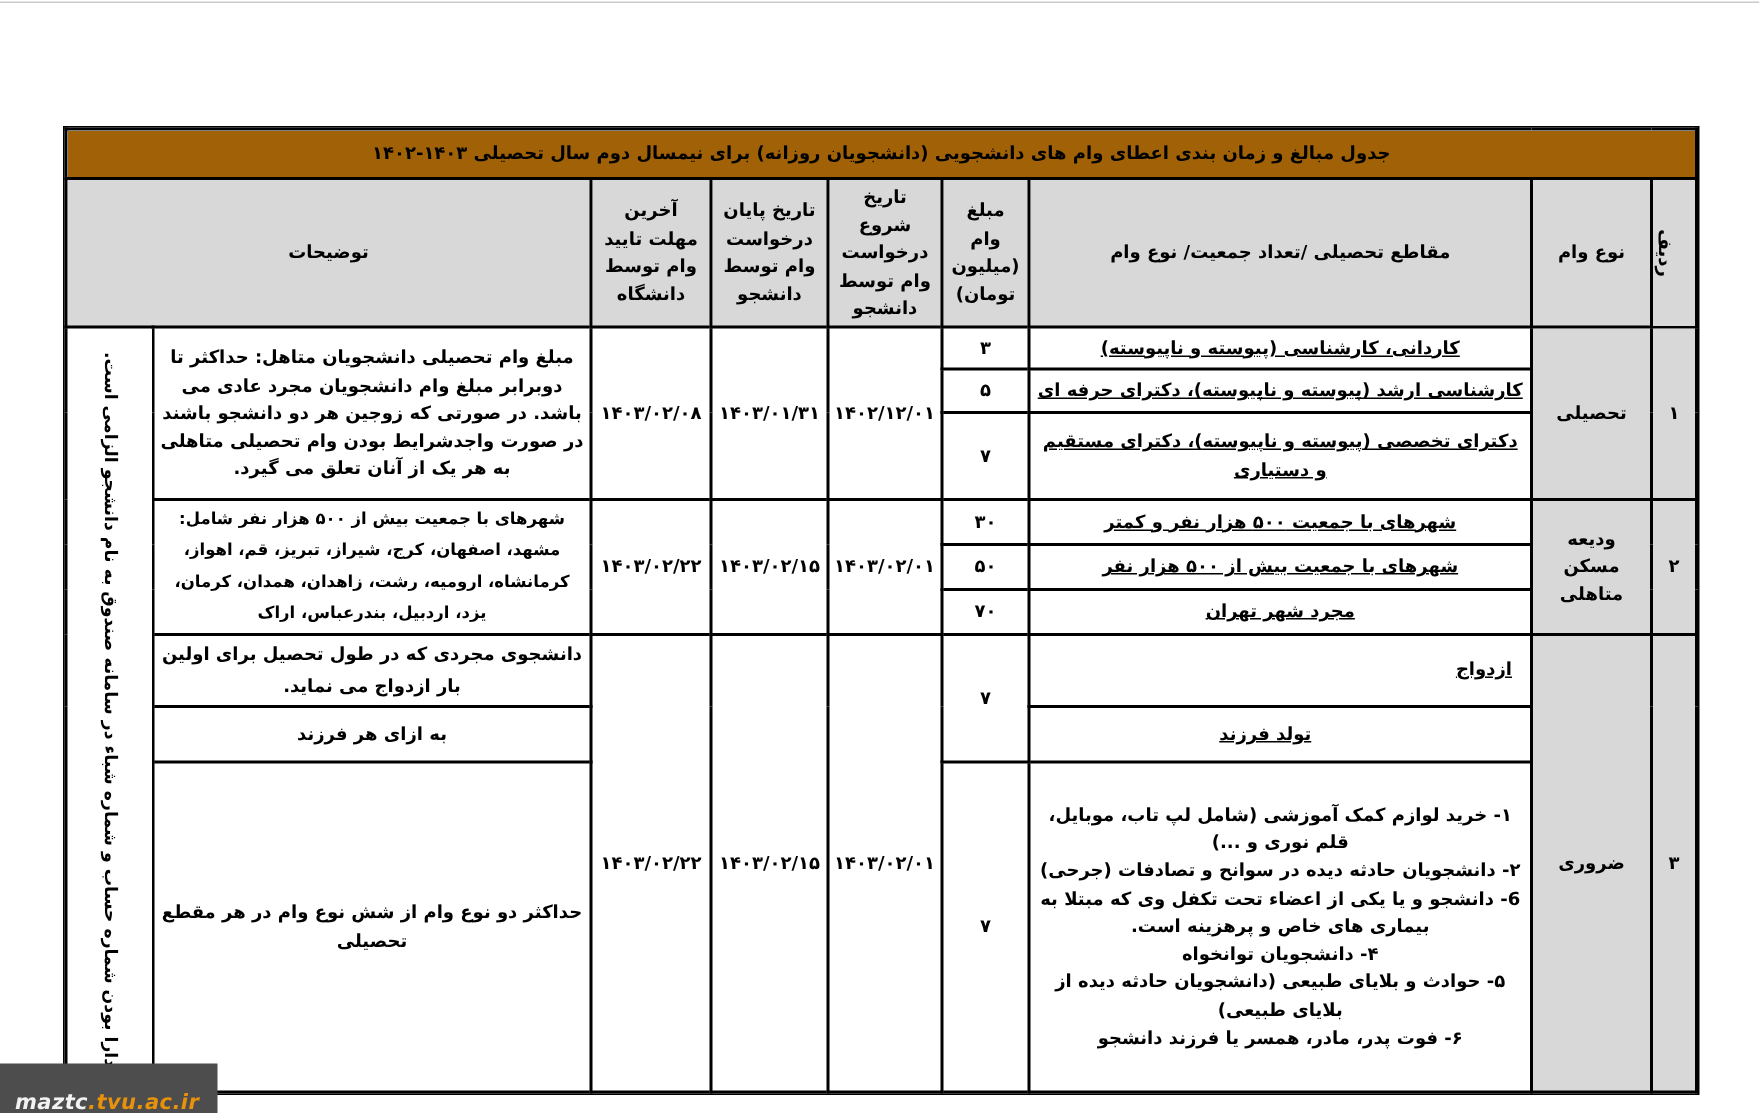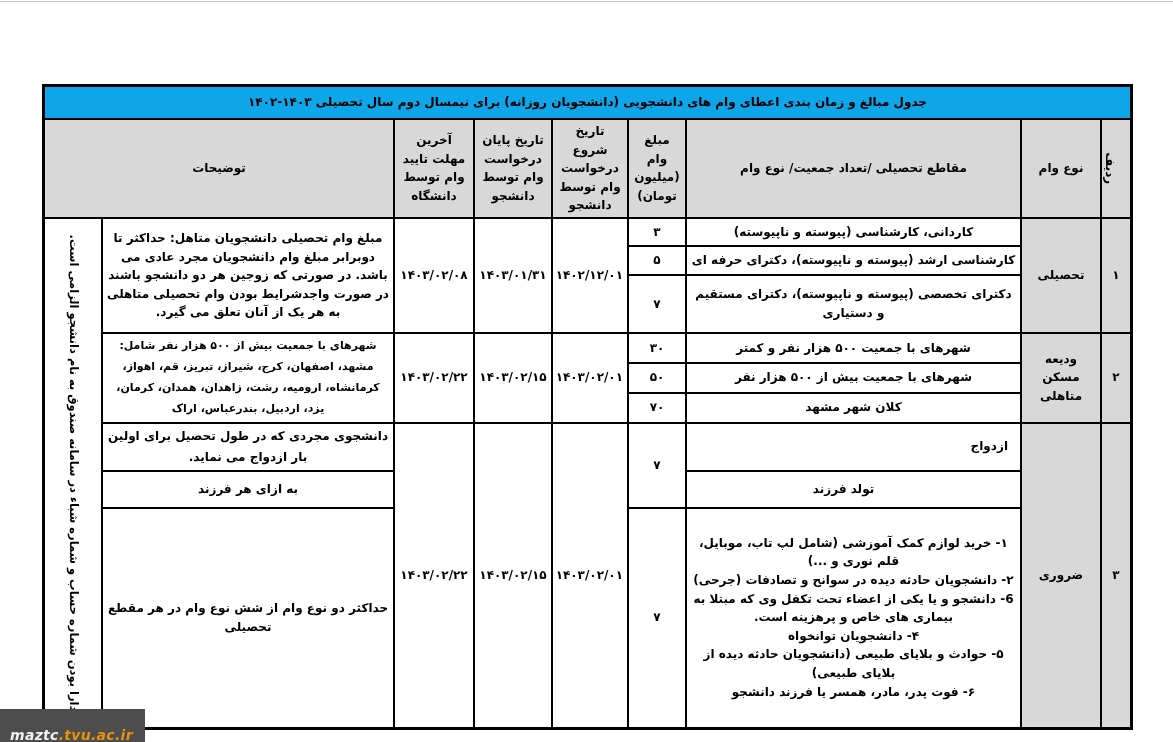--- a/index.html
+++ b/index.html
@@ -33,29 +33,29 @@
     color: #000;
     text-align: center;
     vertical-align: middle;
     padding: 2px 4px;
     font-size: 12px;
     line-height: 1.55;
     overflow: hidden;
   }
   .title-cell {
     font-size: 16px;
-    background: #0ea5e9;
+    background: #a16207;
     padding: 4px 6px;
   }
   th.hdr, td.gray { background: #d8d8d8; }
   th.hdr { padding: 4px 5px; }
 
   td.date-cell { font-size: 12px; letter-spacing: 0px; }
   td.note-cell { font-size: 11.5px; line-height: 2.0; padding: 4px 10px; }
-  td.maq-cell  { font-size: 12px; }
+  td.maq-cell  { font-size: 12px; text-decoration: underline; }
   td.list-cell {
     text-align: right;
     padding: 6px 10px 6px 6px;
     font-size: 12px;
     line-height: 2.05;
   }
 
   
   td.bb1 { border-bottom-width: 1px; }
   td.bt1 { border-top-width: 1px; }
@@ -159,21 +159,21 @@
     <td rowspan="3" class="date-cell">۱۴۰۳/۰۲/۰۱</td>
     <td rowspan="3" class="date-cell">۱۴۰۳/۰۲/۱۵</td>
     <td rowspan="3" class="date-cell">۱۴۰۳/۰۲/۲۲</td>
     <td rowspan="3" class="note-cell" style="font-size:11px; line-height:1.9;">شهرهای با جمعیت بیش از ۵۰۰ هزار نفر شامل: مشهد، اصفهان، کرج، شیراز، تبریز، قم، اهواز، کرمانشاه، ارومیه، رشت، زاهدان، همدان، کرمان، یزد، اردبیل، بندرعباس، اراک</td>
   </tr>
   <tr style="height:29px">
     <td class="maq-cell bt1 bb1">شهرهای با جمعیت بیش از ۵۰۰ هزار نفر</td>
     <td class="bt1 bb1">۵۰</td>
   </tr>
   <tr style="height:29px">
-    <td class="maq-cell bt1">کلان شهر مشهد</td>
+    <td class="maq-cell bt1">مجرد شهر تهران</td>
     <td class="bt1">۷۰</td>
   </tr>
 
   <tr style="height:38px">
     <td rowspan="3" class="gray">۳</td>
     <td rowspan="3" class="gray">ضروری</td>
     <td class="maq-cell bb1" style="text-align:right; padding-right:12px;">ازدواج</td>
     <td rowspan="2" class="bb1">۷</td>
     <td rowspan="3" class="date-cell">۱۴۰۳/۰۲/۰۱</td>
     <td rowspan="3" class="date-cell">۱۴۰۳/۰۲/۱۵</td>

